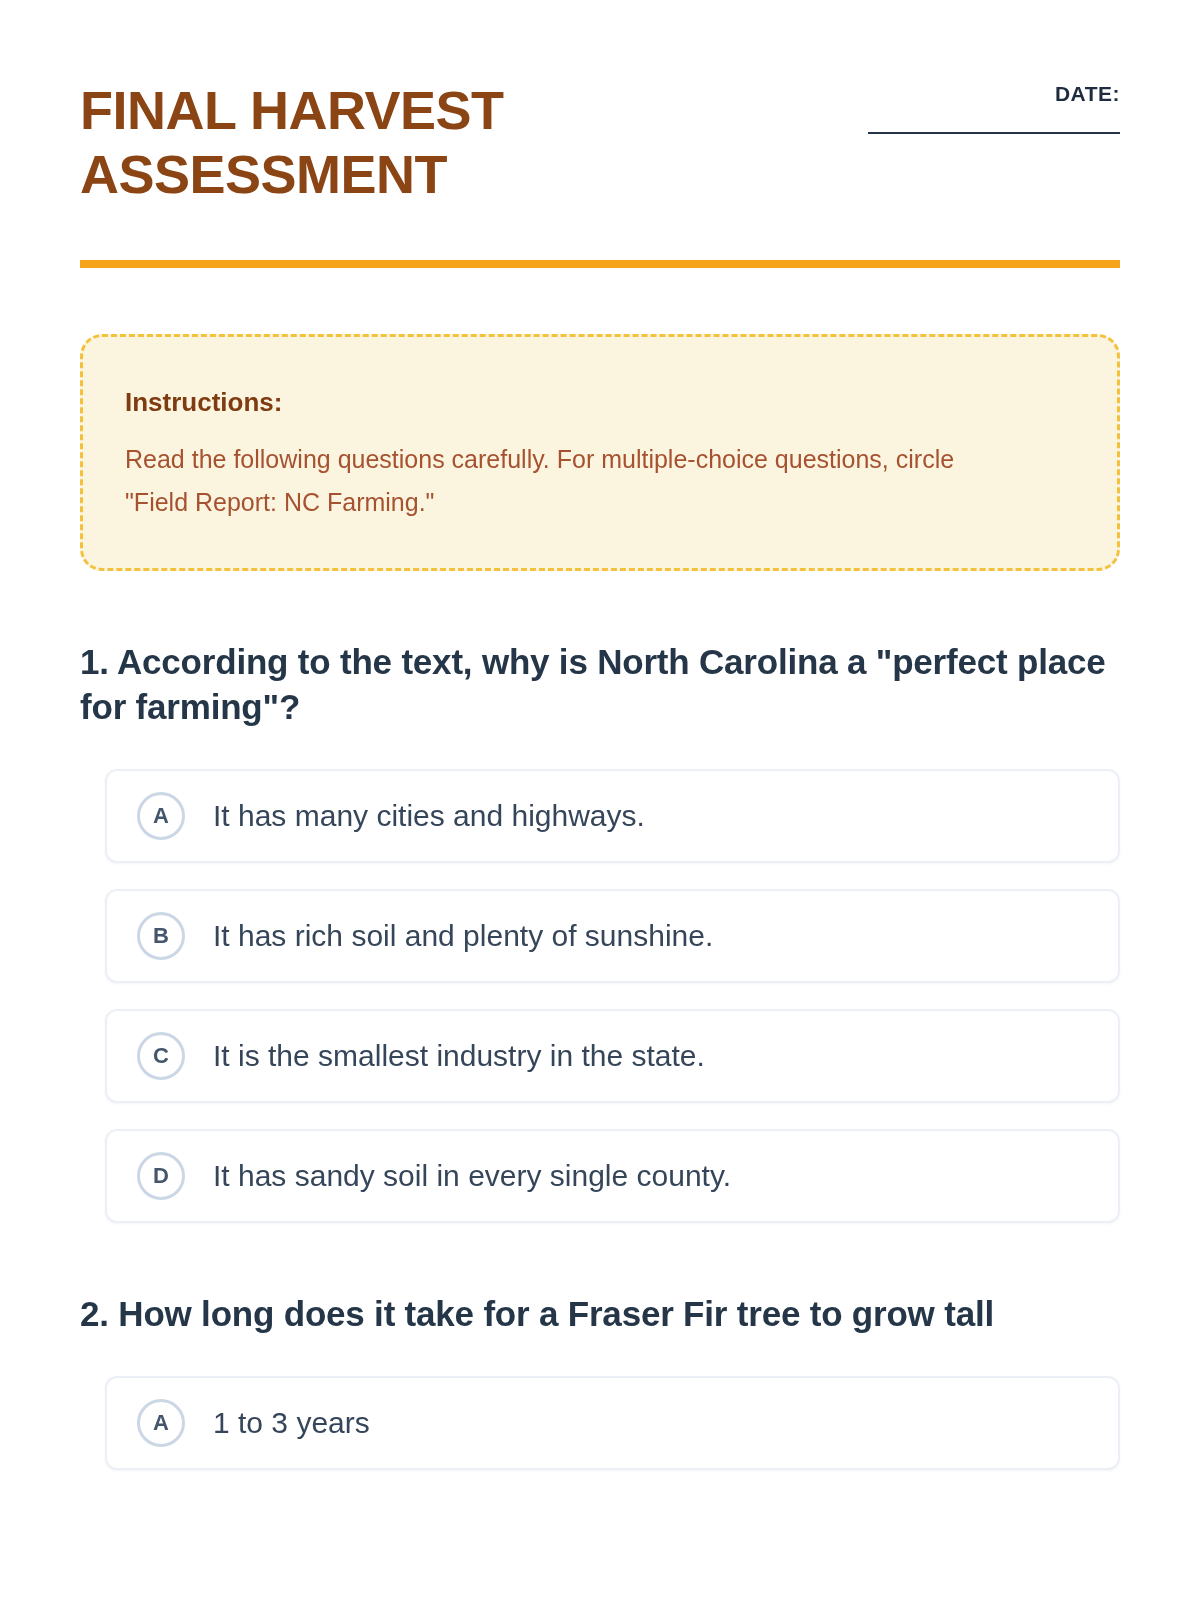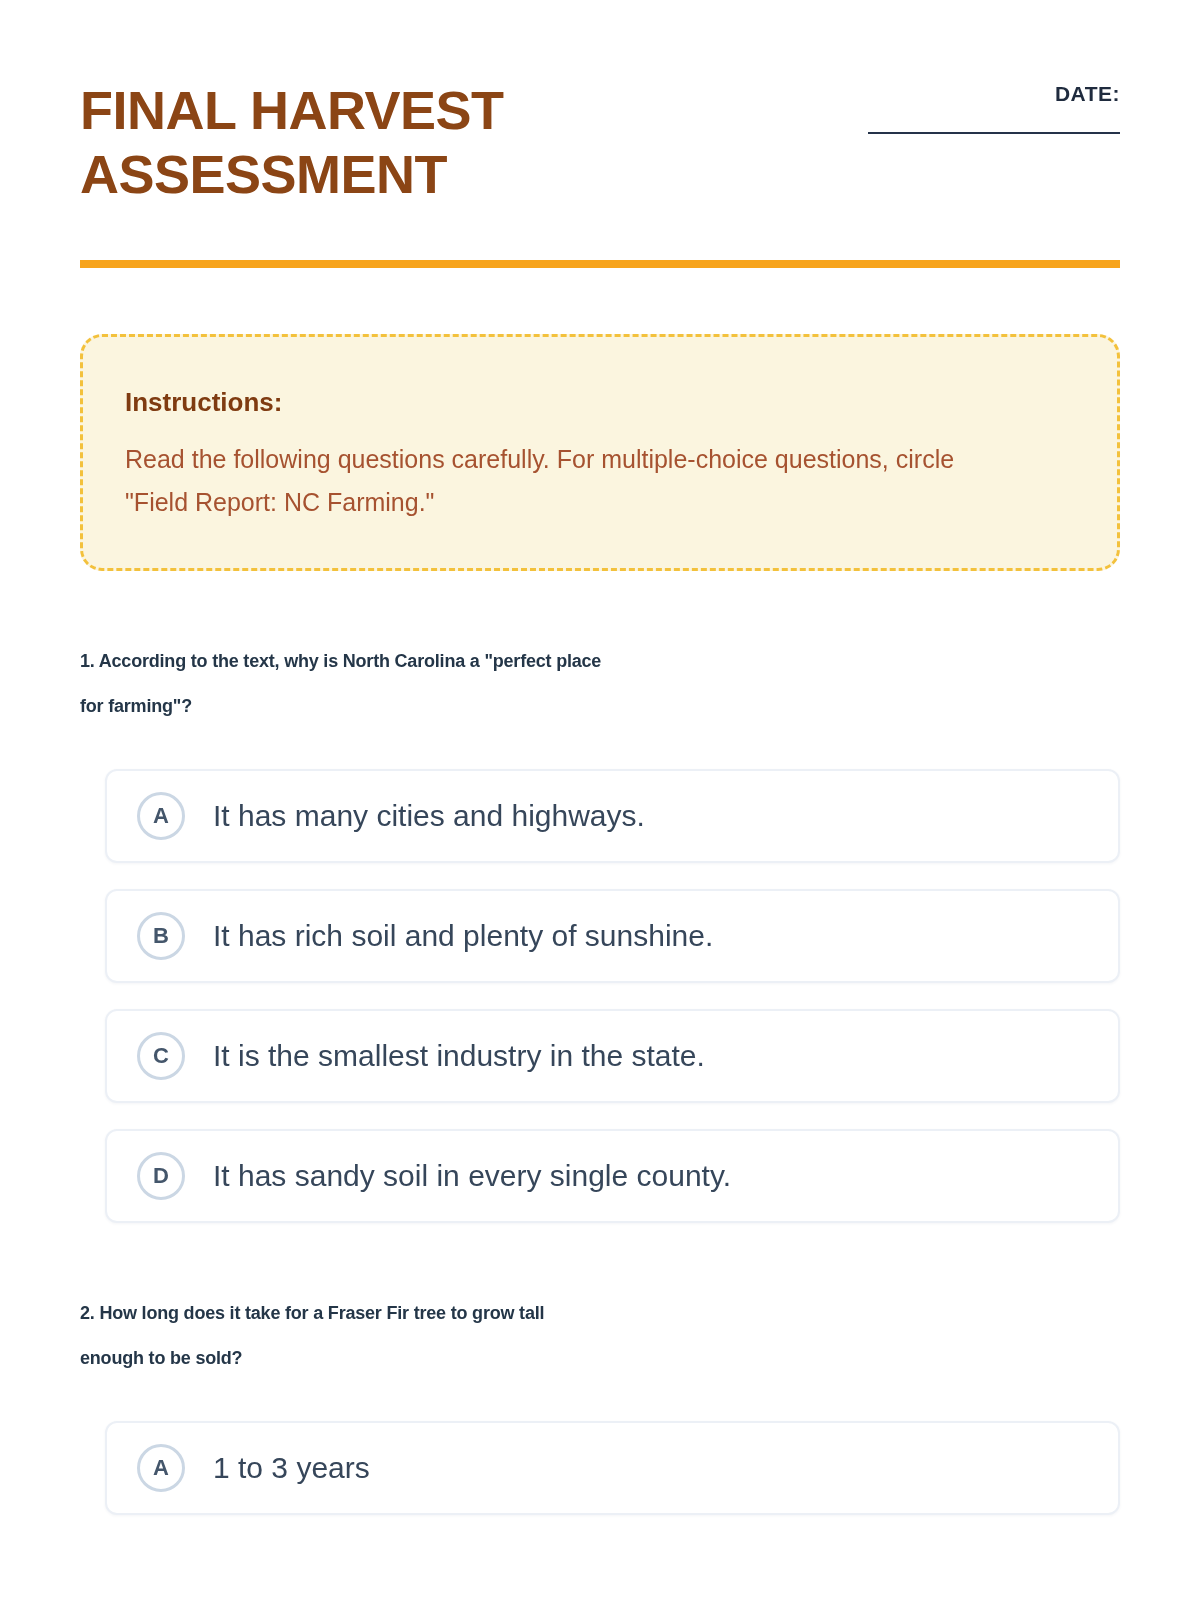--- a/index.html
+++ b/index.html
@@ -79,21 +79,21 @@
     line-height: 43px;
     color: #A65230;
   }
   .instr-line { display: block; }
   .instr-line strong { font-weight: bold; }
 
   
   .q-heading {
     margin-top: 68px;
     margin-bottom: 40px;
-    font-size: 18px;
+    font-size: 35px;
     font-weight: bold;
     line-height: 45px;
     letter-spacing: -0.2px;
     color: #243648;
   }
   .q-line { display: block; }
   .options { margin-left: 25px; }
   .option-card {
     display: flex;
     align-items: center;
@@ -171,21 +171,20 @@
       <div class="option-card">
         <span class="opt-circle">D</span>
         <span class="opt-text">It has sandy soil in every single county.</span>
       </div>
     </div>
   </section>
 
   <section>
     <h3 class="q-heading">
       <span class="q-line">2. How long does it take for a Fraser Fir tree to grow tall</span>
-      <span class="q-line">enough to be sold?</span>
     </h3>
     <div class="options">
       <div class="option-card">
         <span class="opt-circle">A</span>
         <span class="opt-text">1 to 3 years</span>
       </div>
 
     </div>
   </section>
 

